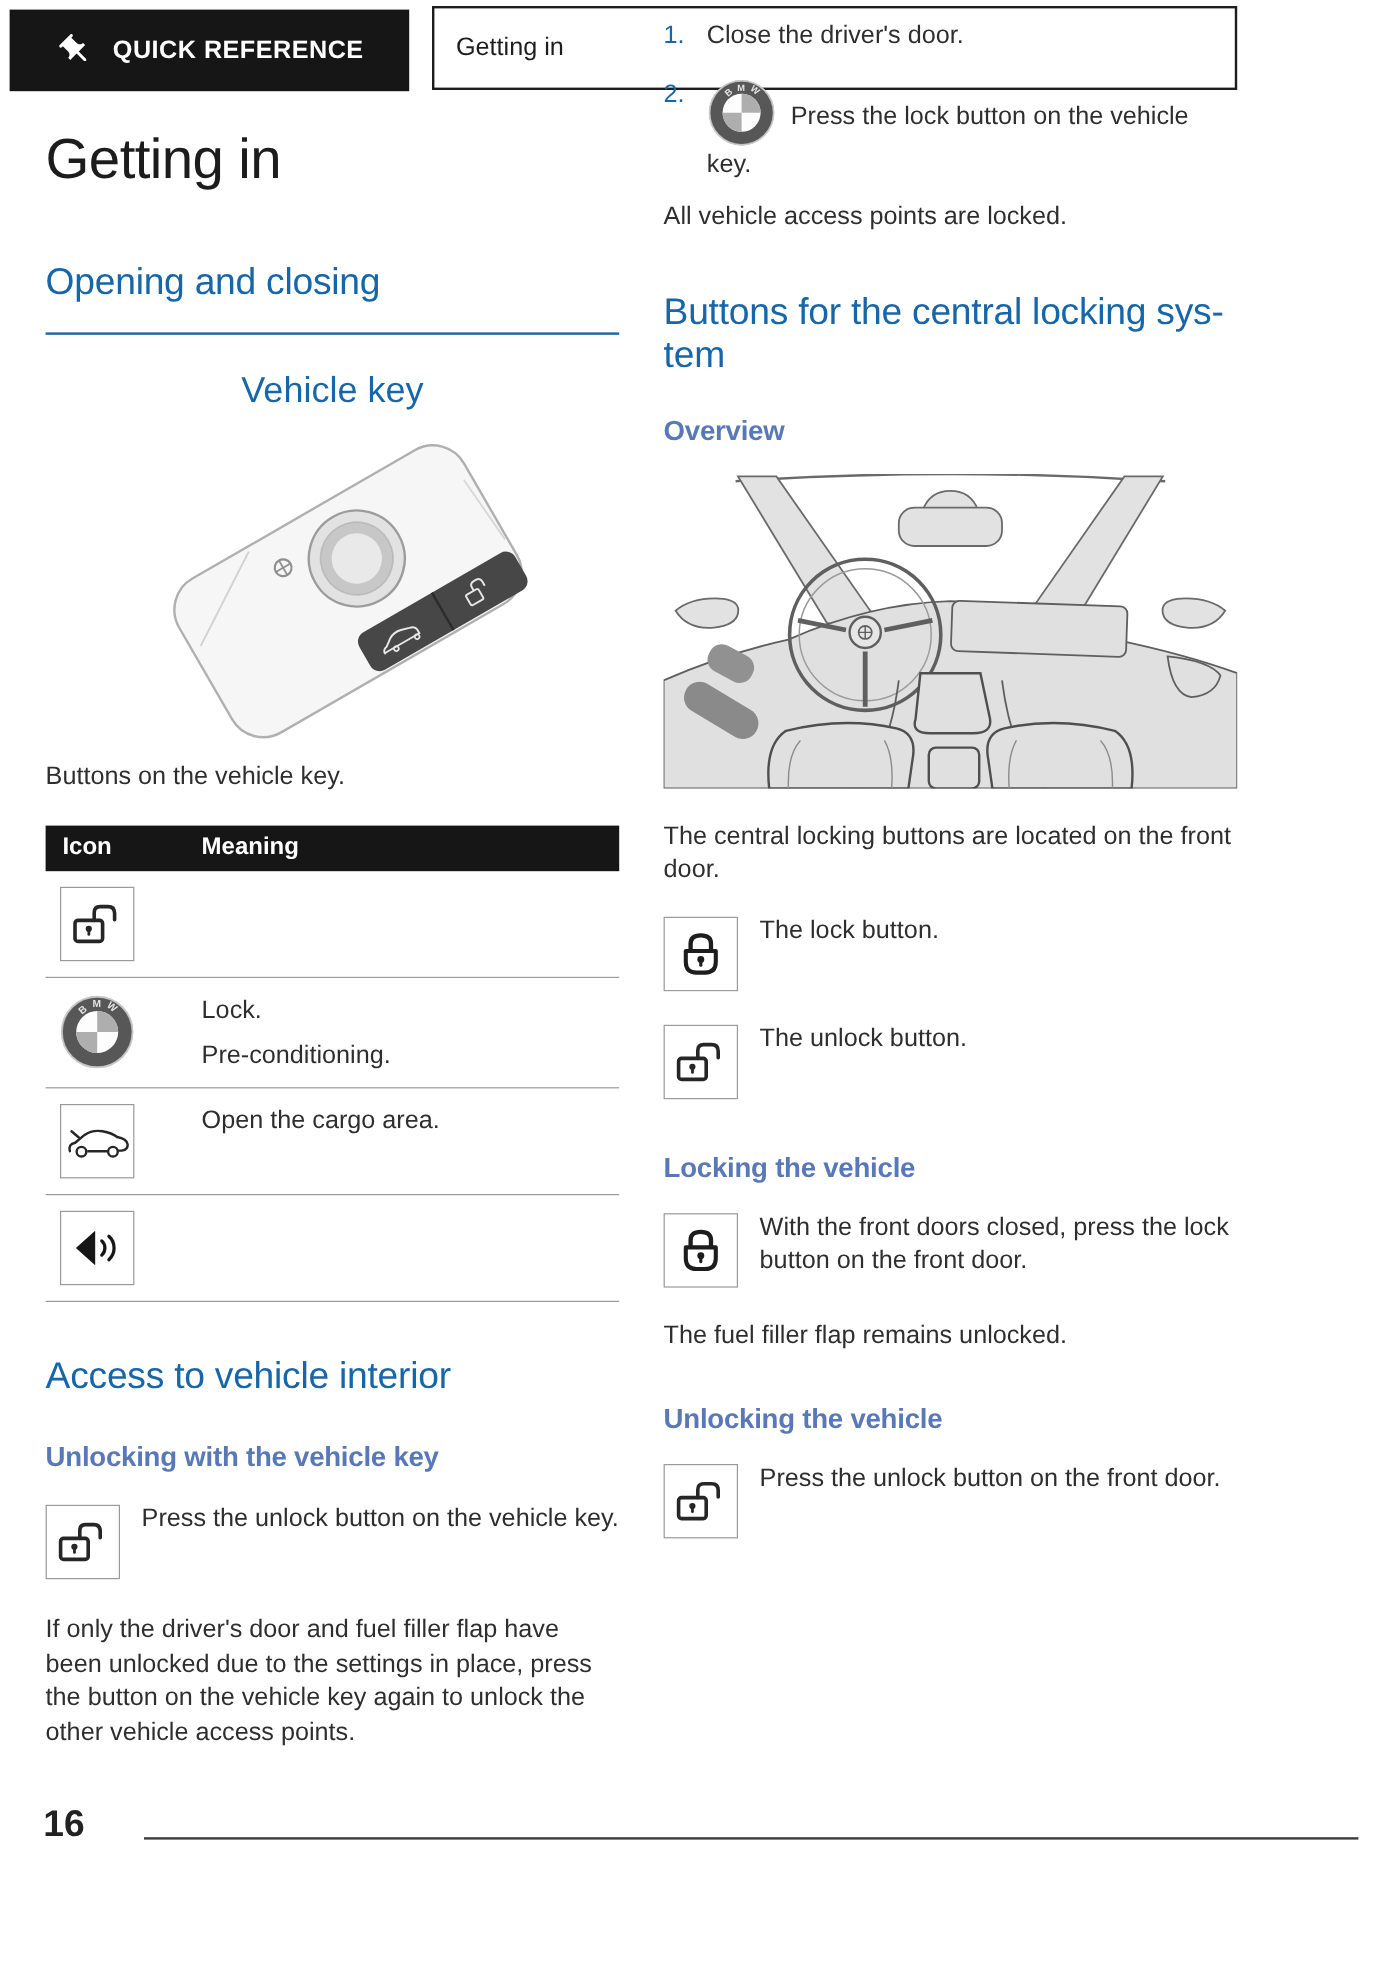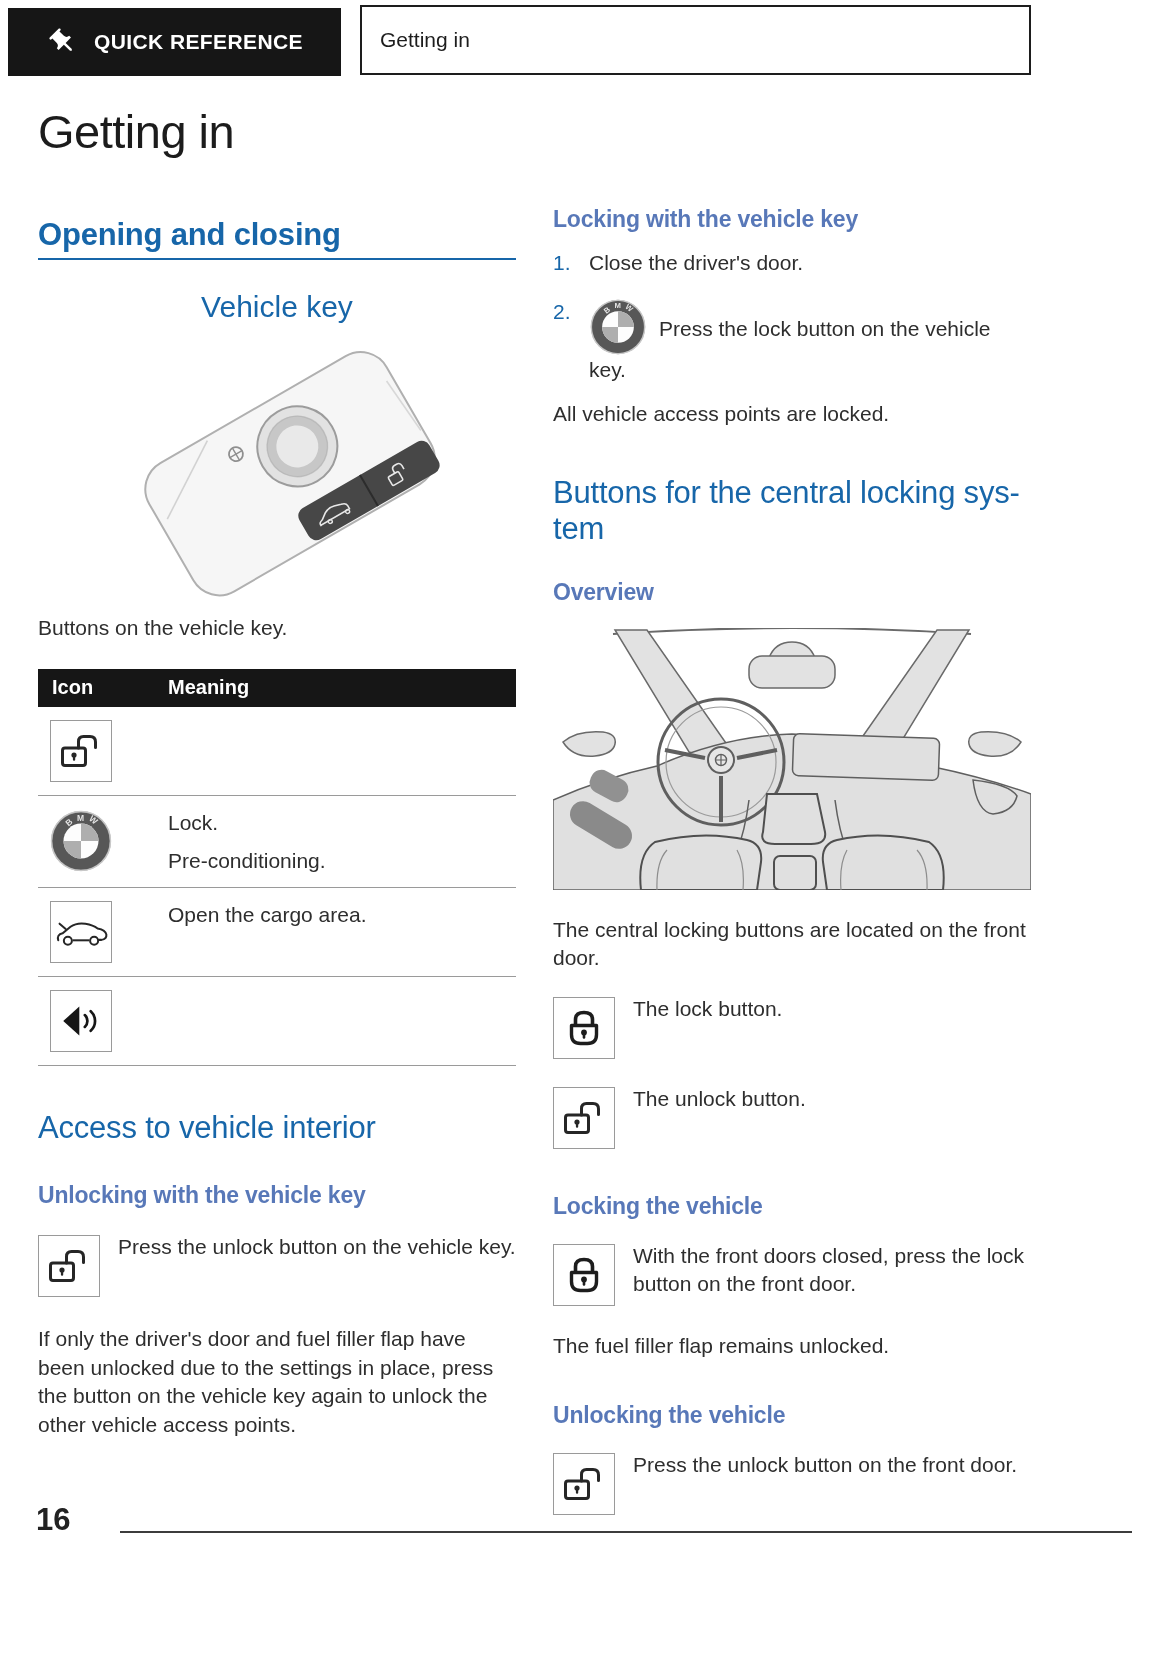--- a/index.html
+++ b/index.html
@@ -22,21 +22,21 @@
   .hdr-tab{position:absolute;left:360px;top:5px;width:671px;height:70px;background:#fff;
     border:2px solid #1d1d1d;display:flex;align-items:center;padding-left:18px;}
   .hdr-tab .tlabel{font-size:21px;color:#1d1d1d;}
 
   
   .col-left{position:absolute;left:38px;top:0;width:478px;}
   .col-right{position:absolute;left:553px;top:0;width:478px;}
 
   h1.title{margin-top:104px;font-size:47px;font-weight:300;color:#1c1c1c;letter-spacing:-.5px;}
   h2.sec{font-size:31px;font-weight:400;color:var(--c-blue-dark);letter-spacing:-.2px;}
-  h2.sec.ruled{padding-bottom:5px;border-bottom:2px solid var(--c-blue-dark);font-weight:bold;}
+  h2.sec.ruled{padding-bottom:24px;border-bottom:2px solid var(--c-blue-dark);}
   h3.sub{font-size:30px;font-weight:400;color:var(--c-blue-dark);text-align:center;}
   h4.minor{font-size:23px;font-weight:700;color:var(--c-blue-light);letter-spacing:-.2px;}
   p.body{font-size:21px;line-height:1.36;color:var(--c-ink);}
 
   
   .keyfig{margin-top:18px;margin-left:86px;}
   .caption{margin-top:10px;}
 
   
   .ktable{margin-top:26px;width:100%;}
@@ -221,21 +221,20 @@
           </svg>
       </div>
       <p>Press the unlock button on the vehicle key.</p>
     </div>
 
     <p class="body" style="margin-top:28px;">If only the driver's door and fuel filler flap have been unlocked due to the settings in place, press the button on the vehicle key again to unlock the other vehicle access points.</p>
   </div>
 
   <div class="col-right">
 
-    <h4 class="minor" style="margin-top:206px;">Locking with the vehicle key</h4>
 
     <ol class="steps">
       <li class="step">
         <span class="num">1.</span>
         <span class="stext">Close the driver's door.</span>
       </li>
       <li class="step">
         <span class="num">2.</span>
         <span class="stext"><svg class="inline-roundel" viewBox="0 0 64 64">
               <use href="#sym-roundel"></use>

